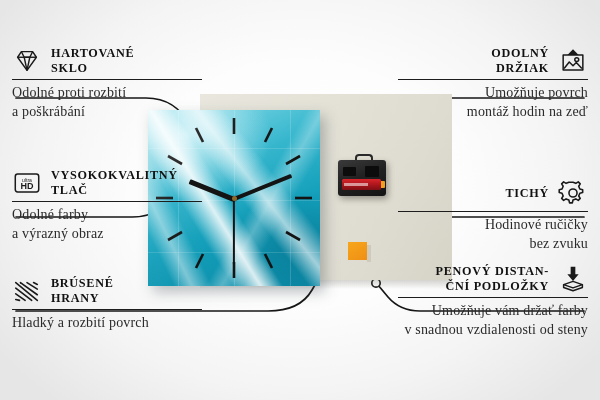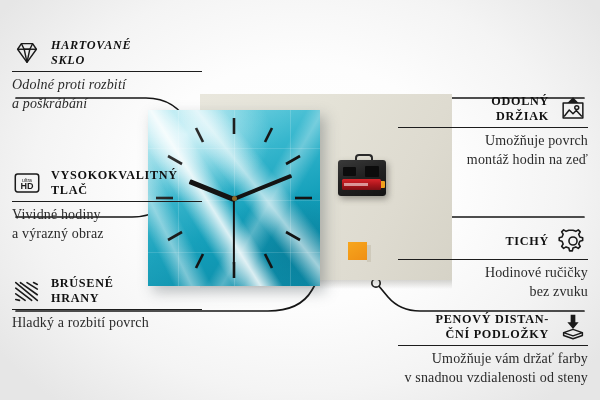--- a/index.html
+++ b/index.html
@@ -40,21 +40,20 @@
   .feature.right { right: 12px; text-align: right; }
 
   .feat-head {
     display: flex;
     align-items: center;
     gap: 9px;
     min-height: 30px;
   }
   .feature.right .feat-head {
     flex-direction: row-reverse;
-    margin-top: 48px;
   }
 
   .feat-icon {
     flex: 0 0 auto;
     width: 30px;
     height: 30px;
     display: block;
     color: #1a1a1a;
   }
   .feat-icon svg { display: block; width: 30px; height: 30px; }
@@ -77,21 +76,21 @@
 
   .feat-desc {
     font-family: "Liberation Serif", serif;
     font-size: 14px;
     line-height: 1.35;
     color: #2a2a2a;
     letter-spacing: 0.15px;
   }
 
   
-  #f-glass   { top: 38px; font-style: italic;  }
+  #f-glass   { top: 46px;  }
   #f-print   { top: 168px; }
   #f-edges   { top: 276px; }
   #f-holder  { top: 46px;  }
   #f-mech    { top: 178px; }
   #f-foam    { top: 264px; }
 
   
   #scene {
     position: absolute;
     left: 148px;
@@ -355,21 +354,21 @@
           <text x="16" y="22.6" text-anchor="middle" font-family="Liberation Sans, sans-serif" font-size="9.6" font-weight="bold" fill="currentColor">HD</text>
         </svg>
       </span>
       <span class="feat-title">
         <span>VYSOKOKVALITNÝ</span><br>
         <span>TLAČ</span>
       </span>
     </div>
     <div class="feat-rule"></div>
     <div class="feat-desc">
-      <span>Vividné hodiny</span><br>
+      <span>Odolné farby</span><br>
       <span>a výrazný obraz</span>
     </div>
   </div>
 
   <div class="feature left" id="f-edges">
     <div class="feat-head">
       <span class="feat-icon">
         <svg viewBox="0 0 32 32" stroke="currentColor" stroke-width="1.7" stroke-linecap="round">
           <line x1="4" y1="7" x2="27" y2="26"></line>
           <line x1="4" y1="13" x2="21" y2="26"></line>

